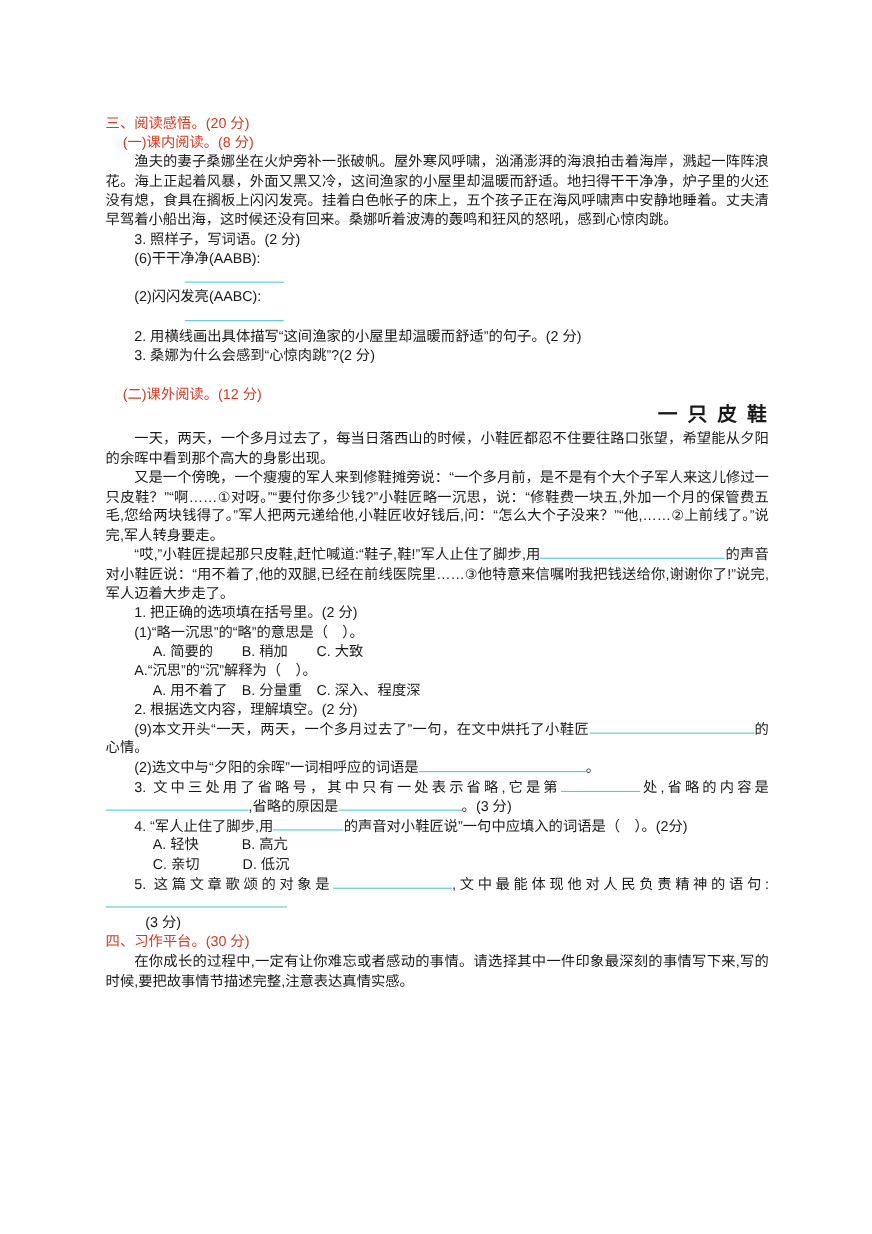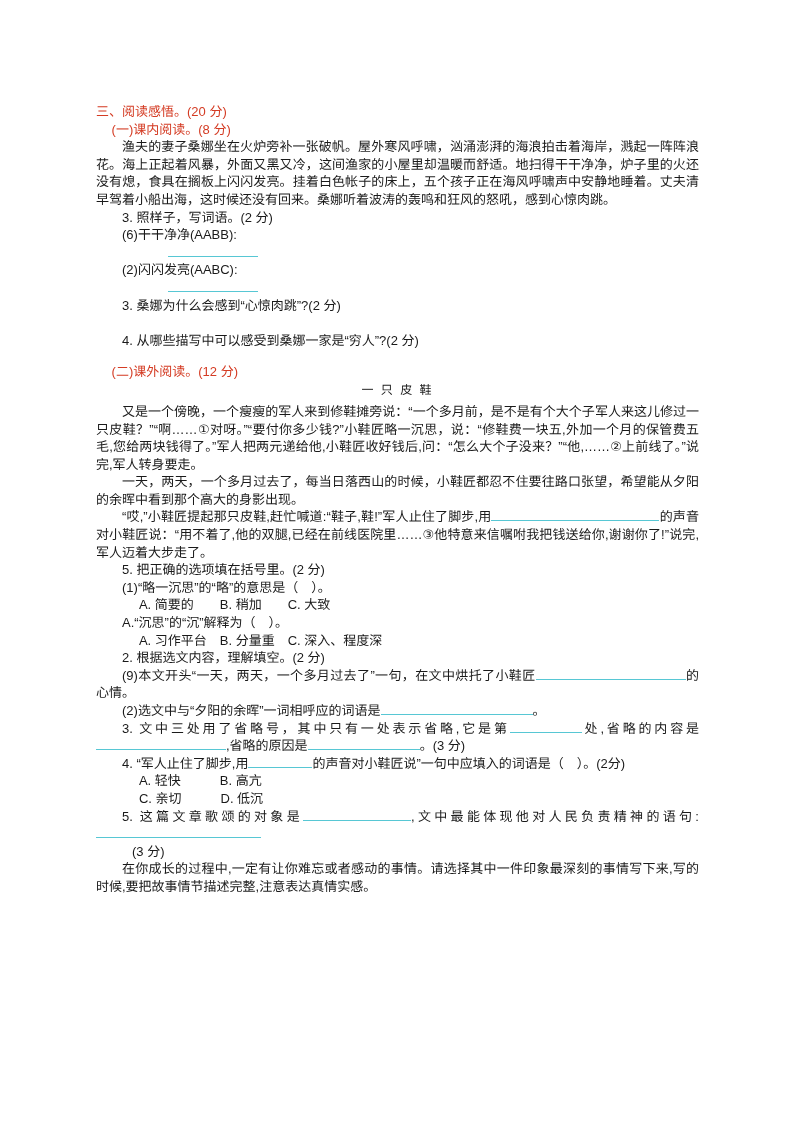--- a/index.html
+++ b/index.html
@@ -28,23 +28,23 @@
   .opt { text-indent: 3.3em; }           
   .noind { text-indent: 0; margin-left: 36px; }
   .blankrow { text-indent: 0; padding-left: 72px; }
   .blank {
     display: inline-block;
     height: 13px;
     border-bottom: 1px solid var(--blank, #57c7d4);
     vertical-align: baseline;
   }
   .title {
-    text-align: center;
-    font-weight: normal;
-    font-size: 12px;
+    text-align: right;
+    font-weight: bold;
+    font-size: 18px;
     text-indent: 0;
     letter-spacing: 2px;
     margin: 2px 0 3px 0;
   }
   .gap-lg { margin-bottom: 18px; }
   .gap-md { margin-bottom: 13px; }
 </style>
 </head>
 <body>
 
@@ -55,45 +55,46 @@
 
     <p class="red ind-sub">(一)课内阅读。(8 分)</p>
     <p class="para">渔夫的妻子桑娜坐在火炉旁补一张破帆。屋外寒风呼啸，汹涌澎湃的海浪拍击着海岸，溅起一阵阵浪花。海上正起着风暴，外面又黑又冷，这间渔家的小屋里却温暖而舒适。地扫得干干净净，炉子里的火还没有熄，食具在搁板上闪闪发亮。挂着白色帐子的床上，五个孩子正在海风呼啸声中安静地睡着。丈夫清早驾着小船出海，这时候还没有回来。桑娜听着波涛的轰鸣和狂风的怒吼，感到心惊肉跳。</p>
 
     <p class="q">3. 照样子，写词语。(2 分)</p>
     <p class="q">(6)干干净净(AABB):</p>
     <p class="blankrow"><span class="blank" style="width:90px"></span></p>
     <p class="q">(2)闪闪发亮(AABC):</p>
     <p class="blankrow"><span class="blank" style="width:90px"></span></p>
 
+    <p class="q">2. 用横线画出具体描写“这间渔家的小屋里却温暖而舒适”的句子。(2 分)</p>
     <p class="q gap-lg">3. 桑娜为什么会感到“心惊肉跳”?(2 分)</p>
-    <p class="q gap-md">4. 从哪些描写中可以感受到桑娜一家是“穷人”?(2 分)</p>
 
     <p class="red ind-sub">(二)课外阅读。(12 分)</p>
     <p class="title">一 只 皮 鞋</p>
 
+    <p class="para">一天，两天，一个多月过去了，每当日落西山的时候，小鞋匠都忍不住要往路口张望，希望能从夕阳的余晖中看到那个高大的身影出现。</p>
     <p class="para">又是一个傍晚，一个瘦瘦的军人来到修鞋摊旁说：“一个多月前，是不是有个大个子军人来这儿修过一只皮鞋？”“啊……①对呀。”“要付你多少钱?”小鞋匠略一沉思，说：“修鞋费一块五,外加一个月的保管费五毛,您给两块钱得了。”军人把两元递给他,小鞋匠收好钱后,问：“怎么大个子没来？”“他,……②上前线了。”说完,军人转身要走。</p>
-    <p class="para">一天，两天，一个多月过去了，每当日落西山的时候，小鞋匠都忍不住要往路口张望，希望能从夕阳的余晖中看到那个高大的身影出现。</p>
     <p class="para"><span>“哎,”小鞋匠提起那只皮鞋,赶忙喊道:“鞋子,鞋!”军人止住了脚步,用</span><span class="blank" style="width:168px"></span><span>的声音对小鞋匠说：“用不着了,他的双腿,已经在前线医院里……③他特意来信嘱咐我把钱送给你,谢谢你了!”说完,军人迈着大步走了。</span></p>
 
-    <p class="q">5. 把正确的选项填在括号里。(2 分)</p>
+    <p class="q">1. 把正确的选项填在括号里。(2 分)</p>
     <p class="q">(1)“略一沉思”的“略”的意思是（　）。</p>
     <p class="opt">A. 简要的　　B. 稍加　　C. 大致</p>
     <p class="q">A.“沉思”的“沉”解释为（　）。</p>
-    <p class="opt">A. 习作平台　B. 分量重　C. 深入、程度深</p>
+    <p class="opt">A. 用不着了　B. 分量重　C. 深入、程度深</p>
 
     <p class="q">2. 根据选文内容，理解填空。(2 分)</p>
     <p class="q"><span>(9)本文开头“一天，两天，一个多月过去了”一句，在文中烘托了小鞋匠</span><span class="blank" style="width:150px"></span><span>的心情。</span></p>
     <p class="q"><span>(2)选文中与“夕阳的余晖”一词相呼应的词语是</span><span class="blank" style="width:152px"></span><span>。</span></p>
 
     <p class="q"><span>3. 文中三处用了省略号，其中只有一处表示省略,它是第</span><span class="blank" style="width:72px"></span><span>处,省略的内容是</span><span class="blank" style="width:130px"></span><span>,省略的原因是</span><span class="blank" style="width:112px"></span><span>。(3 分)</span></p>
 
     <p class="q"><span>4. “军人止住了脚步,用</span><span class="blank" style="width:64px"></span><span>的声音对小鞋匠说”一句中应填入的词语是（　）。(2分)</span></p>
     <p class="opt">A. 轻快　　　B. 高亢</p>
     <p class="opt">C. 亲切　　　D. 低沉</p>
 
     <p class="q"><span>5. 这篇文章歌颂的对象是</span><span class="blank" style="width:108px"></span><span>,文中最能体现他对人民负责精神的语句:</span><span class="blank" style="width:165px"></span></p>
     <p class="noind">(3 分)</p>
 
+    <p class="red">四、习作平台。(30 分)</p>
     <p class="para">在你成长的过程中,一定有让你难忘或者感动的事情。请选择其中一件印象最深刻的事情写下来,写的时候,要把故事情节描述完整,注意表达真情实感。</p>
 
   </div>
 </div>
 
 </body></html>

